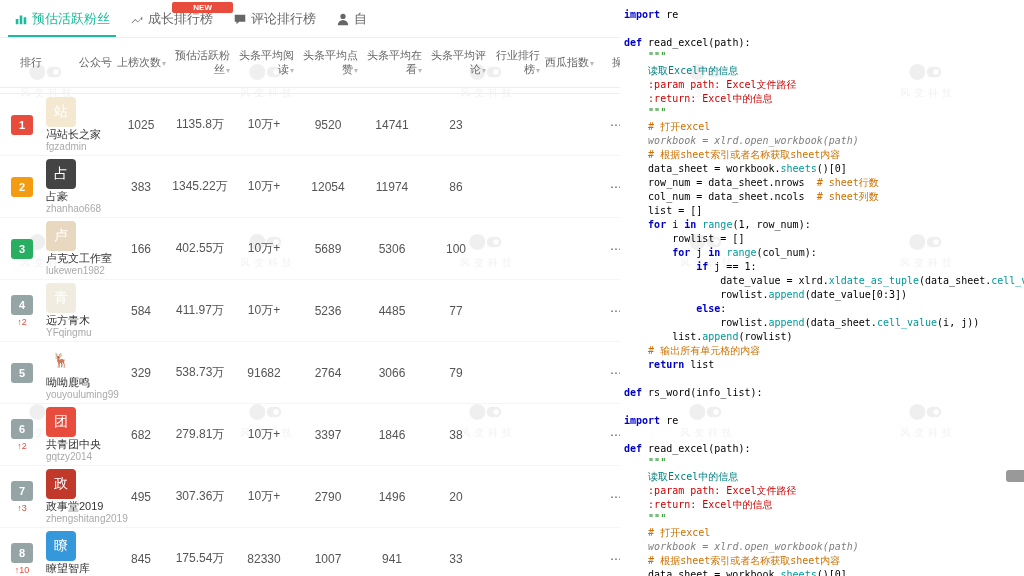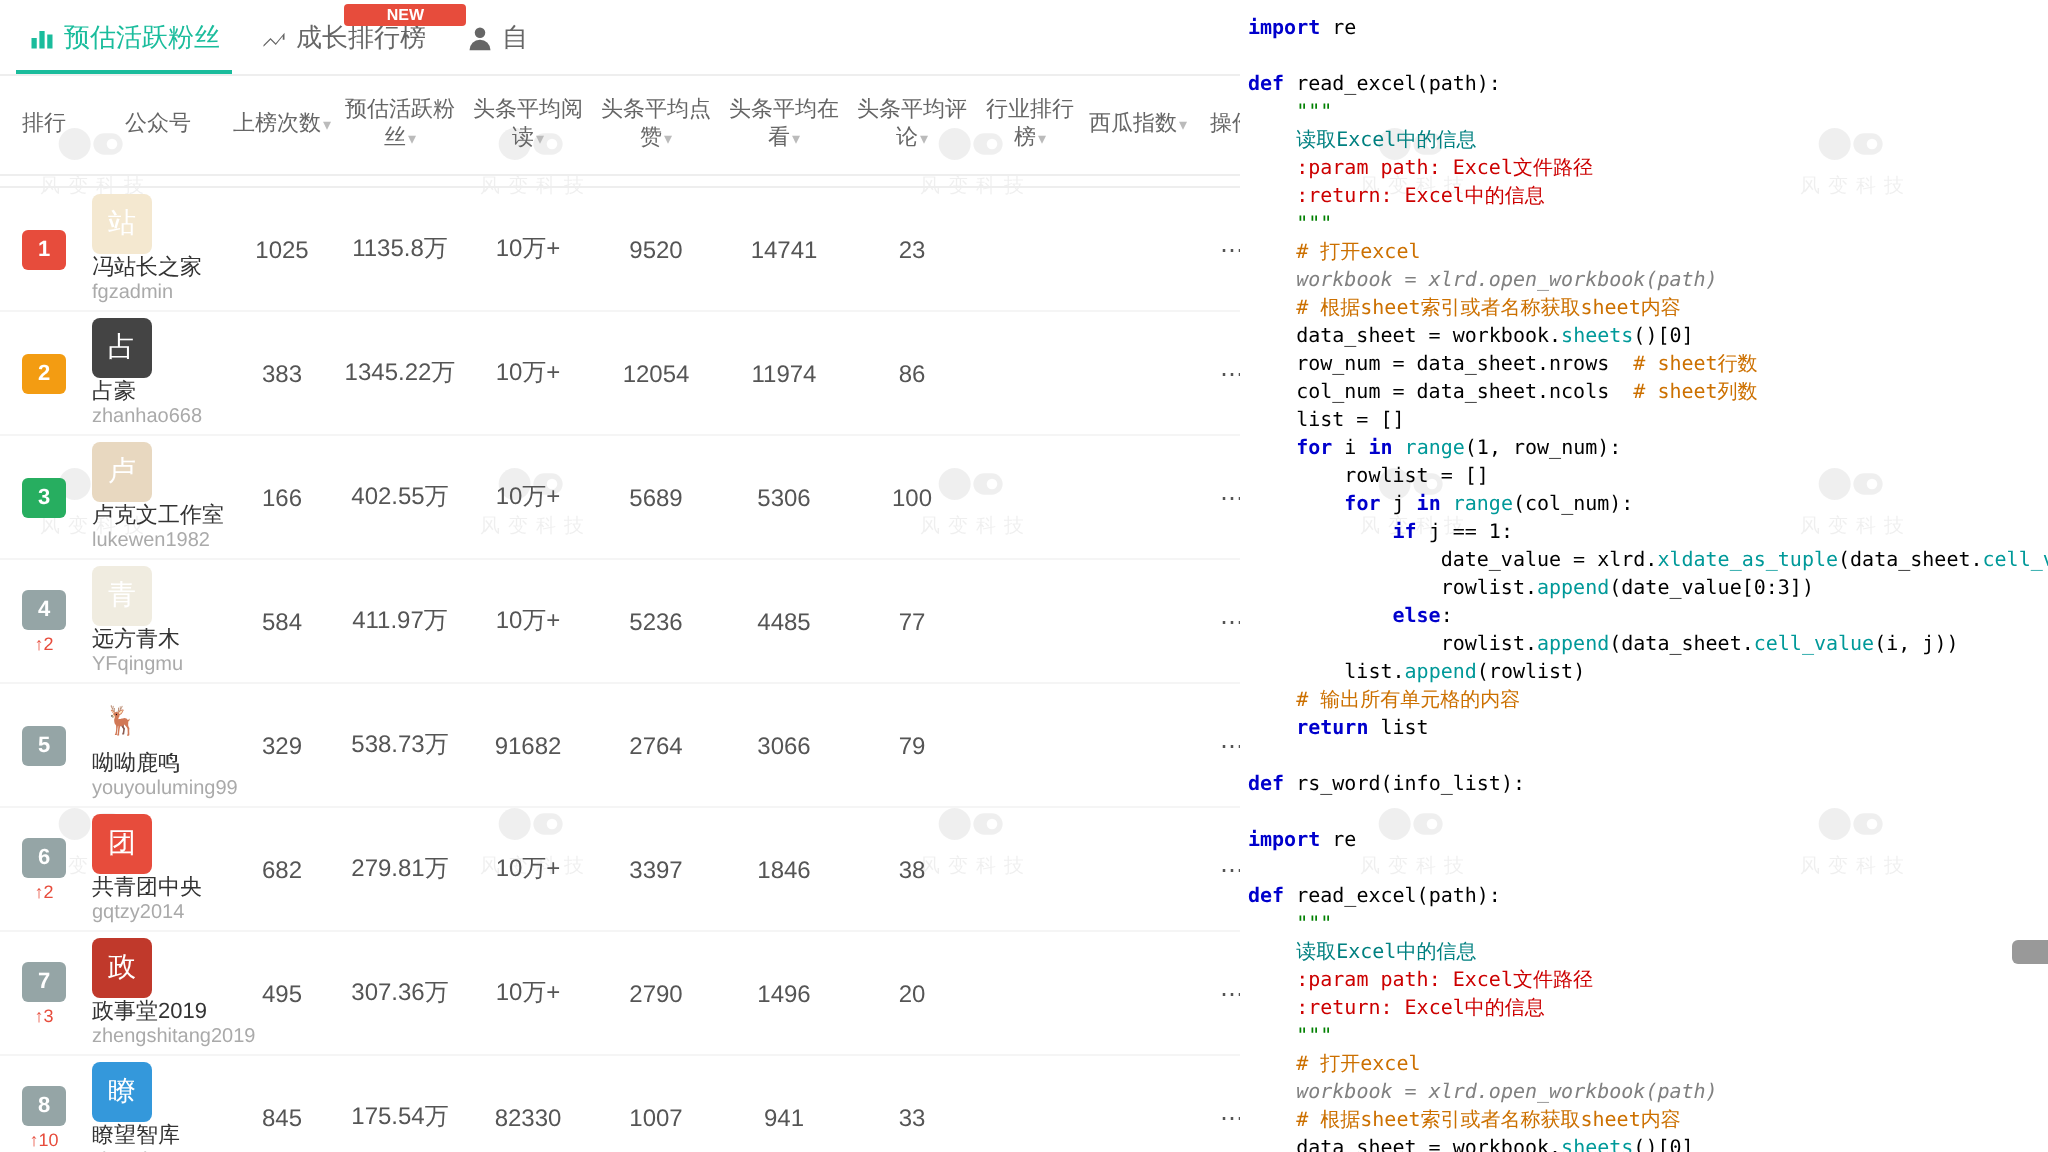--- a/index.html
+++ b/index.html
@@ -11,21 +11,21 @@
 .container { display: flex; width: 100%; height: 100%; position: relative; z-index: 2; }
 .left { width: 620px; height: 100%; overflow: hidden; }
 .right { flex: 1; height: 100%; padding: 8px 4px; font-family: Menlo, Consolas, monospace; font-size: 10px; line-height: 1.4; white-space: pre; overflow: hidden; color: #333; }
 .tabs { display: flex; align-items: center; height: 38px; border-bottom: 1px solid #eee; padding: 0 8px; gap: 8px; font-size: 13px; }
 .tab { display: flex; align-items: center; gap: 4px; padding: 0 6px; height: 100%; color: #666; position: relative; cursor: pointer; }
 .tab.active { color: #1abc9c; }
 .tab.active::after { content:""; position:absolute; bottom:0; left:0; right:0; height:2px; background:#1abc9c; }
 .tab svg { width: 14px; height: 14px; fill: currentColor; }
 .badge-new { position: absolute; top: 2px; right: -14px; background: #e74c3c; color: #fff; font-size: 8px; padding: 1px 21px; border-radius: 2px; font-weight: bold; }
 .thead, .trow { display: grid; grid-template-columns: 44px 70px 54px 64px 64px 64px 64px 64px 54px 54px 40px; align-items: center; }
-.thead { height: 50px; font-size: 11px; color: #666; text-align: center; border-bottom: 1px solid #eee; }
+.thead { height: 50px; font-size: 11px; color: #666; text-align: right; border-bottom: 1px solid #eee; }
 .thead > div { padding: 0 2px; line-height: 1.2; }
 .trow { height: 62px; border-bottom: 1px solid #f5f5f5; font-size: 12px; color: #555; text-align: center; }
 .rank-cell { display:flex; flex-direction:column; align-items:center; gap:2px; }
 .rank-badge { width: 22px; height: 20px; border-radius: 3px; color:#fff; display:flex; align-items:center; justify-content:center; font-size:11px; font-weight:bold; }
 .rank-1 { background:#e74c3c; } .rank-2 { background:#f39c12; } .rank-3 { background:#27ae60; } .rank-n { background:#95a5a6; }
 .rank-delta { font-size:9px; color:#e74c3c; }
 .acct-cell { display:flex; flex-direction:column; align-items:flex-start; text-align:left; gap:1px; padding-left:2px; }
 .acct-cell .av { width:30px; height:30px; border-radius:4px; background:#ddd; display:flex; align-items:center; justify-content:center; font-size:14px; color:#666; }
 .acct-cell .nm { font-size:11px; color:#333; line-height:1.1; }
 .acct-cell .id { font-size:10px; color:#aaa; }
@@ -171,20 +171,26 @@
             <rect x="11" y="6" width="3" height="8"></rect>
           </svg>
           <span>预估活跃粉丝</span>
         </div>
         <div class="tab">
           <svg viewBox="0 0 16 16">
             <path d="M2 12l4-4 3 3 5-6v4h-1V7l-4 5-3-3-4 4z"></path>
           </svg>
           <span>成长排行榜</span>
           <span class="badge-new">NEW</span>
+        </div>
+        <div class="tab">
+          <svg viewBox="0 0 16 16">
+            <path d="M2 3h12v8H7l-3 3v-3H2z"></path>
+          </svg>
+          <span>评论排行榜</span>
         </div>
         <div class="tab">
           <svg viewBox="0 0 16 16">
             <circle cx="8" cy="5" r="3"></circle>
             <path d="M2 15a6 6 0 0112 0z"></path>
           </svg>
           <span>自</span>
         </div>
       </div>
     <div class="thead" id="thead">

